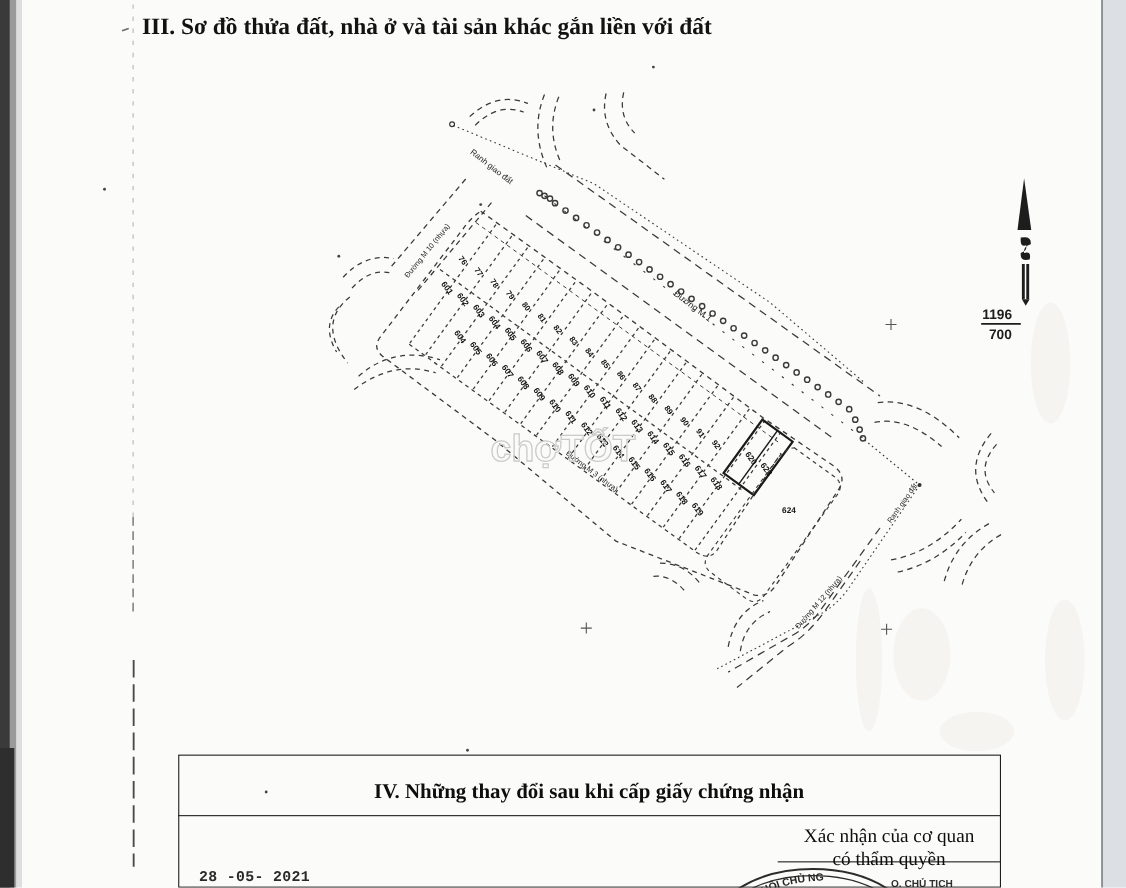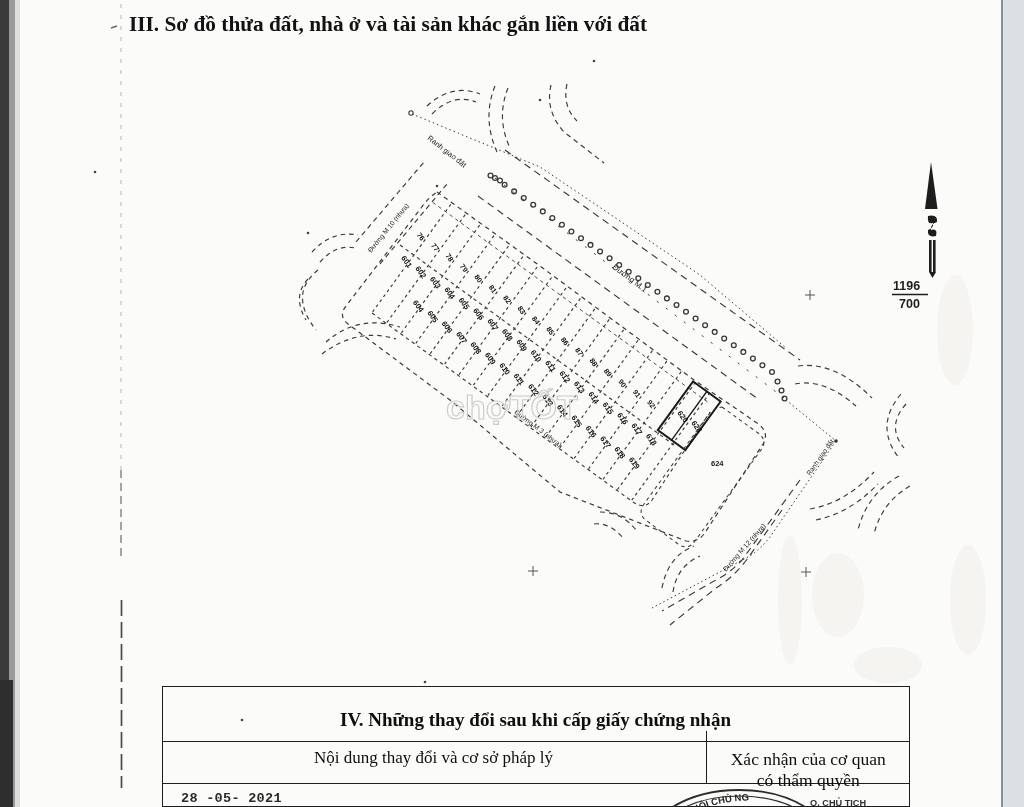--- a/index.html
+++ b/index.html
@@ -312,21 +312,20 @@
 <text font-size="9.5" font-weight="bold" fill="#242424" stroke="none"><textPath href="#stamparc">HỘI CHỦ NG</textPath></text>
 
 <text x="810" y="806" font-size="9.2" font-weight="bold" fill="#2e2e2e" stroke="none">O. CHỦ TỊCH</text>
 </g>
 </svg>
 
 <div style="position:absolute;left:161.5px;top:686px;width:748px;height:121px;border:1.8px solid #1e1e1e;box-sizing:border-box;"></div>
 
 <div style="position:absolute;left:161.5px;top:686px;width:748px;height:44.5px;border-bottom:1.5px solid #1e1e1e;text-align:center;font:bold 19px 'Liberation Serif',serif;color:#0e0e0e;line-height:46px;box-sizing:border-box;margin-top:11px;">IV. Những thay đổi sau khi cấp giấy chứng nhận</div>
 
-<div style="position:absolute;left:161.5px;top:730.5px;width:545px;height:53.5px;border-bottom:1.5px solid #1e1e1e;border-right:1.5px solid #1e1e1e;text-align:center;font:17px 'Liberation Serif',serif;color:#0e0e0e;line-height:53px;box-sizing:border-box;">Nội dung thay đổi và cơ sở pháp lý</div>
 
 <div style="position:absolute;left:707px;top:730.5px;width:202.5px;height:53.5px;border-bottom:1.5px solid #1e1e1e;text-align:center;font:17.5px 'Liberation Serif',serif;color:#0e0e0e;line-height:1.25;padding-top:18px;box-sizing:border-box;">Xác nhận của cơ quan<br>có thẩm quyền</div>
 
 <div style="position:absolute;left:181px;top:791px;font:bold 13.5px 'Liberation Mono',monospace;color:#2a2a2a;letter-spacing:0.3px;">28 -05- 2021</div>
 
 <div style="position:absolute;left:0;top:0;width:9px;height:807px;background:#3a3a3a;"></div>
 <div style="position:absolute;left:9px;top:0;width:6px;height:807px;background:#9a9a9a;"></div>
 <div style="position:absolute;left:15px;top:0;width:5px;height:807px;background:#dedede;"></div>
 <div style="position:absolute;left:0;top:680px;width:13px;height:127px;background:#2e2e2e;"></div>
 

